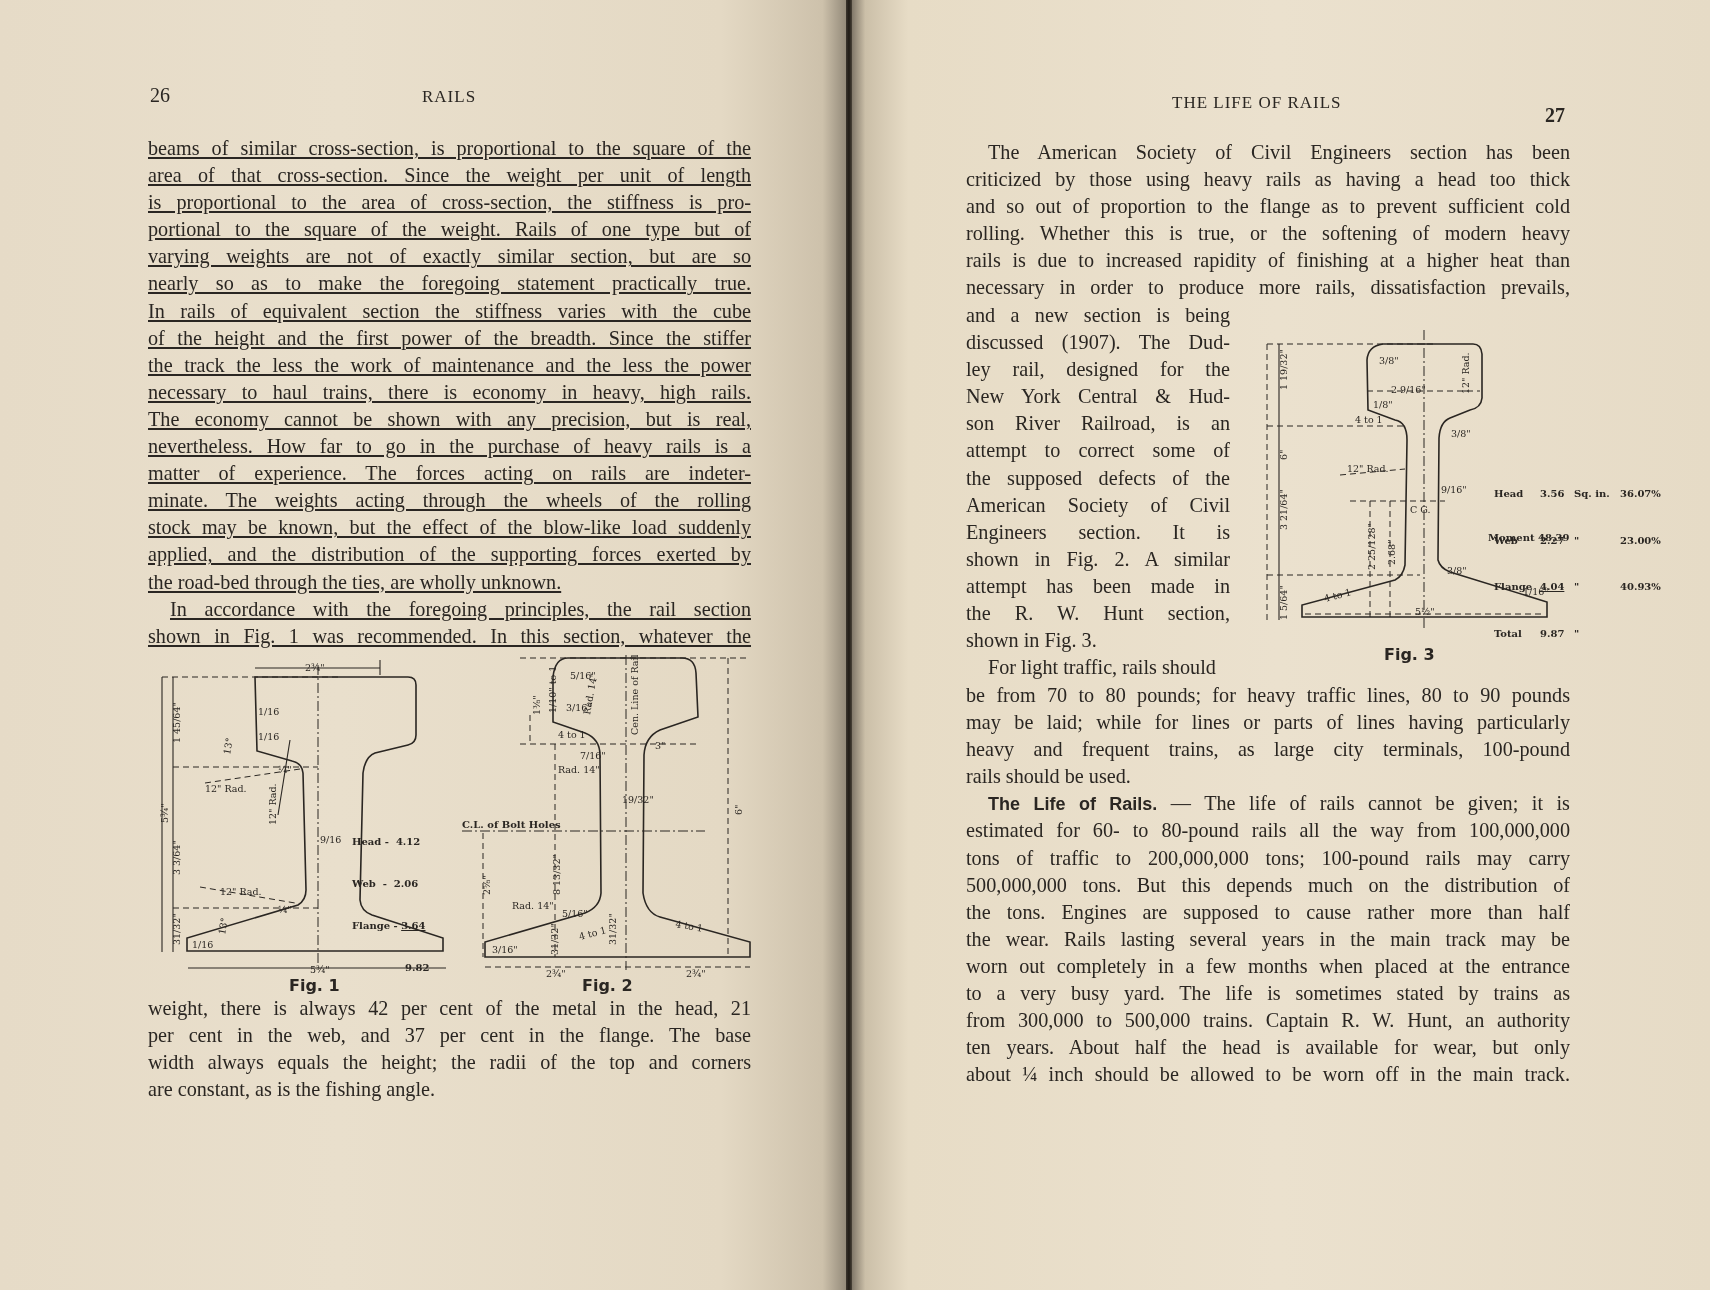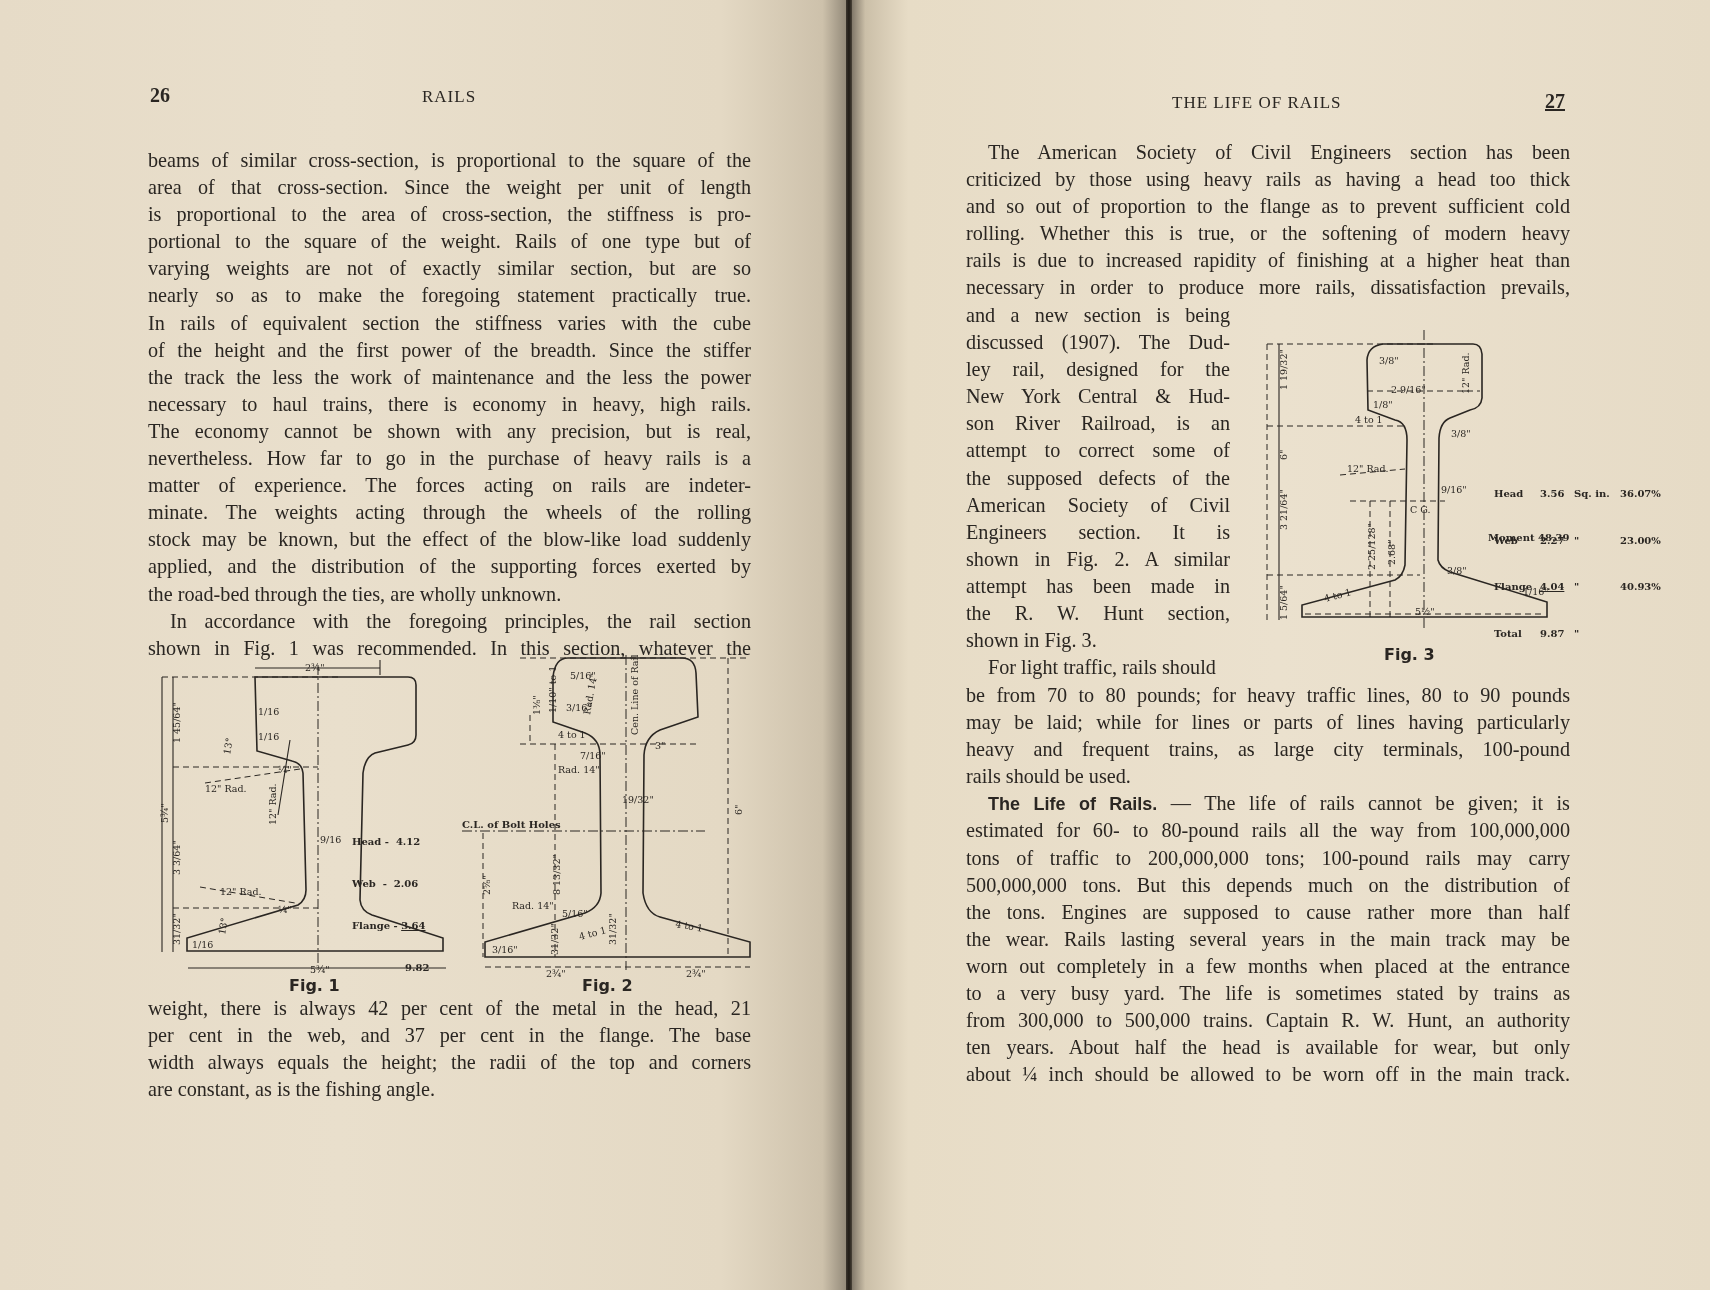--- a/index.html
+++ b/index.html
@@ -34,24 +34,24 @@
   svg text { font-family:"DejaVu Serif",serif; }
   .table-txt { position:absolute; font-family:"DejaVu Serif",serif; font-weight:bold; font-size:10px; line-height:14px; white-space:pre; }
 </style>
 </head>
 <body>
 
 <div class="page page-left"></div>
 <div class="page page-right"></div>
 <div class="gutter"></div>
 
-<div class="pnum" style="left:150px; top:84px;font-weight:bold;">26</div>
+<div class="pnum" style="left:150px; top:84px;">26</div>
 <div class="header" style="left:422px; top:87px;">RAILS</div>
 
-<div class="text" style="left:148px; top:147px; width:603px;">
+<div class="text" style="left:148px; top:135px; width:603px;text-decoration:underline;">
   <span class="line">beams of similar cross-section, is proportional to the square of the</span>
   <span class="line">area of that cross-section.  Since the weight per unit of length</span>
   <span class="line">is proportional to the area of cross-section, the stiffness is pro-</span>
   <span class="line">portional to the square of the weight.  Rails of one type but of</span>
   <span class="line">varying weights are not of exactly similar section, but are so</span>
   <span class="line">nearly so as to make the foregoing statement practically true.</span>
   <span class="line">In rails of equivalent section the stiffness varies with the cube</span>
   <span class="line">of the height and the first power of the breadth.  Since the stiffer</span>
   <span class="line">the track the less the work of maintenance and the less the power</span>
   <span class="line">necessary to haul trains, there is economy in heavy, high rails.</span>
@@ -160,21 +160,21 @@
 <div class="fig-caption" style="left:582px; top:976px;">Fig. 2</div>
 
 <div class="text" style="left:148px; top:995px; width:603px;">
   <span class="line">weight, there is always 42 per cent of the metal in the head, 21</span>
   <span class="line">per cent in the web, and 37 per cent in the flange.  The base</span>
   <span class="line">width always equals the height; the radii of the top and corners</span>
   <span class="line last">are constant, as is the fishing angle.</span>
 </div>
 
 <div class="header" style="left:1172px; top:93px;">THE LIFE OF RAILS</div>
-<div class="pnum bold" style="left:1545px; top:90px;text-decoration:underline;">27</div>
+<div class="pnum bold" style="left:1545px; top:104px;">27</div>
 
 <div class="text" style="left:966px; top:139px; width:604px;">
   <span class="line indent">The American Society of Civil Engineers section has been</span>
   <span class="line">criticized by those using heavy rails as having a head too thick</span>
   <span class="line">and so out of proportion to the flange as to prevent sufficient cold</span>
   <span class="line">rolling.  Whether this is true, or the softening of modern heavy</span>
   <span class="line">rails is due to increased rapidity of finishing at a higher heat than</span>
   <span class="line">necessary in order to produce more rails, dissatisfaction prevails,</span>
 </div>
 

